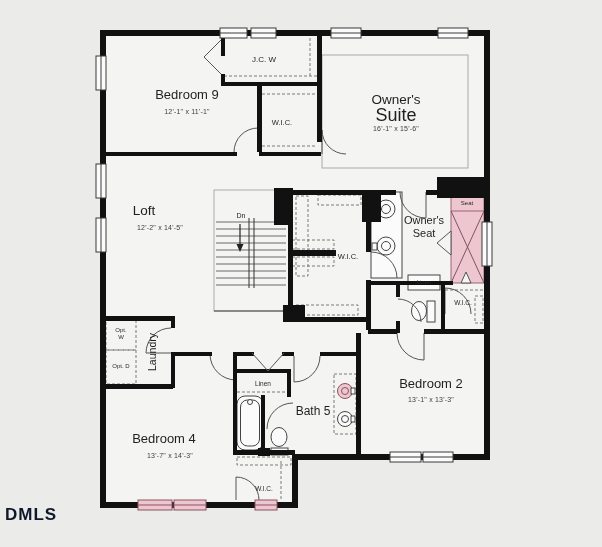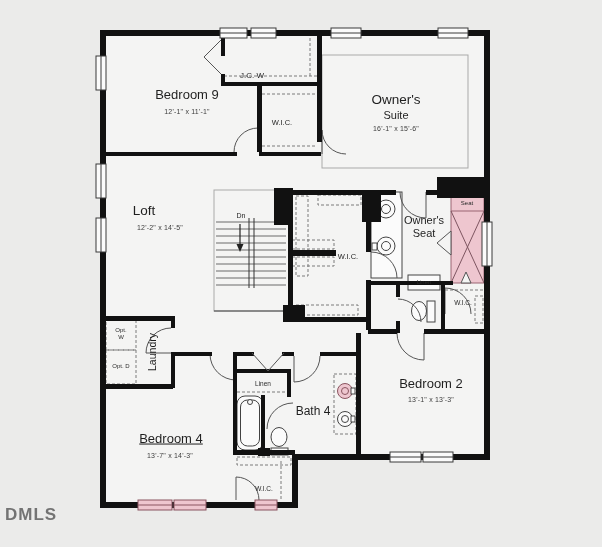--- a/index.html
+++ b/index.html
@@ -22,21 +22,21 @@
   }
   .room{font-size:13px;}
   .room-sm{font-size:11px;}
   .dim{font-size:7px;color:#3c3c3c;letter-spacing:.2px;}
   .tiny{font-size:6.5px;color:#2a2a2a;}
   .micro{font-size:6px;color:#2a2a2a;}
   .vert{transform:translate(-50%,-50%) rotate(-90deg);}
   .wrap2{white-space:normal;width:18px;line-height:1.1;}
   .watermark{
     position:absolute;left:5px;top:505px;
-    font-size:17px;font-weight:bold;color:#737373;
+    font-size:17px;font-weight:bold;color:#0f172a;
     letter-spacing:1px;transform:none;
   }
 </style>
 </head>
 <body>
 
 <div id="canvas">
 
 <svg id="plan-svg" width="602" height="547" viewBox="0 0 602 547">
 
@@ -237,25 +237,25 @@
     <rect x="174" y="500" width="32" height="10"></rect>
         <line x1="174" y1="505" x2="206" y2="505"></line>
     <rect x="255" y="500" width="22" height="10"></rect>
         <line x1="255" y1="505" x2="277" y2="505"></line>
   </g>
 </svg>
 
 <div class="lbl room" style="left:187px;top:95px;">Bedroom 9</div>
 <div class="lbl dim" style="left:187px;top:112px;">12'-1" x 11'-1"</div>
 
-<div class="lbl" style="left:252px;top:60px;font-size:8px;margin-top:16px;">J.C. W</div>
+<div class="lbl" style="left:264px;top:60px;font-size:8px;">J.C. W</div>
 <div class="lbl" style="left:282px;top:123px;font-size:7.5px;">W.I.C.</div>
 
 <div class="lbl room" style="left:396px;top:100px;font-size:13.5px;">Owner's</div>
-<div class="lbl room" style="left:396px;top:115px;font-size:11px;">Suite</div>
+<div class="lbl room" style="left:396px;top:115px;font-size:18px;">Suite</div>
 <div class="lbl dim" style="left:396px;top:129px;">16'-1" x 15'-6"</div>
 
 <div class="lbl room" style="left:144px;top:211px;font-size:13.5px;">Loft</div>
 <div class="lbl dim" style="left:160px;top:228px;">12'-2" x 14'-5"</div>
 
 <div class="lbl" style="left:241px;top:216px;font-size:7px;">Dn</div>
 <div class="lbl" style="left:348px;top:257px;font-size:7.5px;">W.I.C.</div>
 
 <div class="lbl room-sm" style="left:424px;top:220px;">Owner's</div>
 <div class="lbl room-sm" style="left:424px;top:233px;">Seat</div>
@@ -265,22 +265,22 @@
 <div class="lbl tiny" style="left:463px;top:303px;">W.I.C.</div>
 
 <div class="lbl vert" style="left:152px;top:352px;font-size:10.5px;">Laundry</div>
 <div class="lbl micro wrap2" style="left:121px;top:334px;">Opt. W</div>
 <div class="lbl micro wrap2" style="left:121px;top:366px;">Opt. D</div>
 
 <div class="lbl room" style="left:431px;top:384px;text-align:center;">Bedroom 2</div>
 <div class="lbl dim" style="left:431px;top:400px;">13'-1" x 13'-3"</div>
 
 <div class="lbl tiny" style="left:263px;top:384px;">Linen</div>
-<div class="lbl" style="left:313px;top:412px;font-size:12px;">Bath 4</div>
-
-<div class="lbl room" style="left:171px;top:439px;text-decoration:underline;">Bedroom 4</div>
+<div class="lbl" style="left:313px;top:412px;font-size:12px;">Bath 5</div>
+
+<div class="lbl room" style="left:164px;top:439px;">Bedroom 4</div>
 <div class="lbl dim" style="left:170px;top:456px;">13'-7" x 14'-3"</div>
 
 <div class="lbl tiny" style="left:264px;top:489px;">W.I.C.</div>
 
 <div class="watermark">DMLS</div>
 
 </div>
 
 </body></html>

